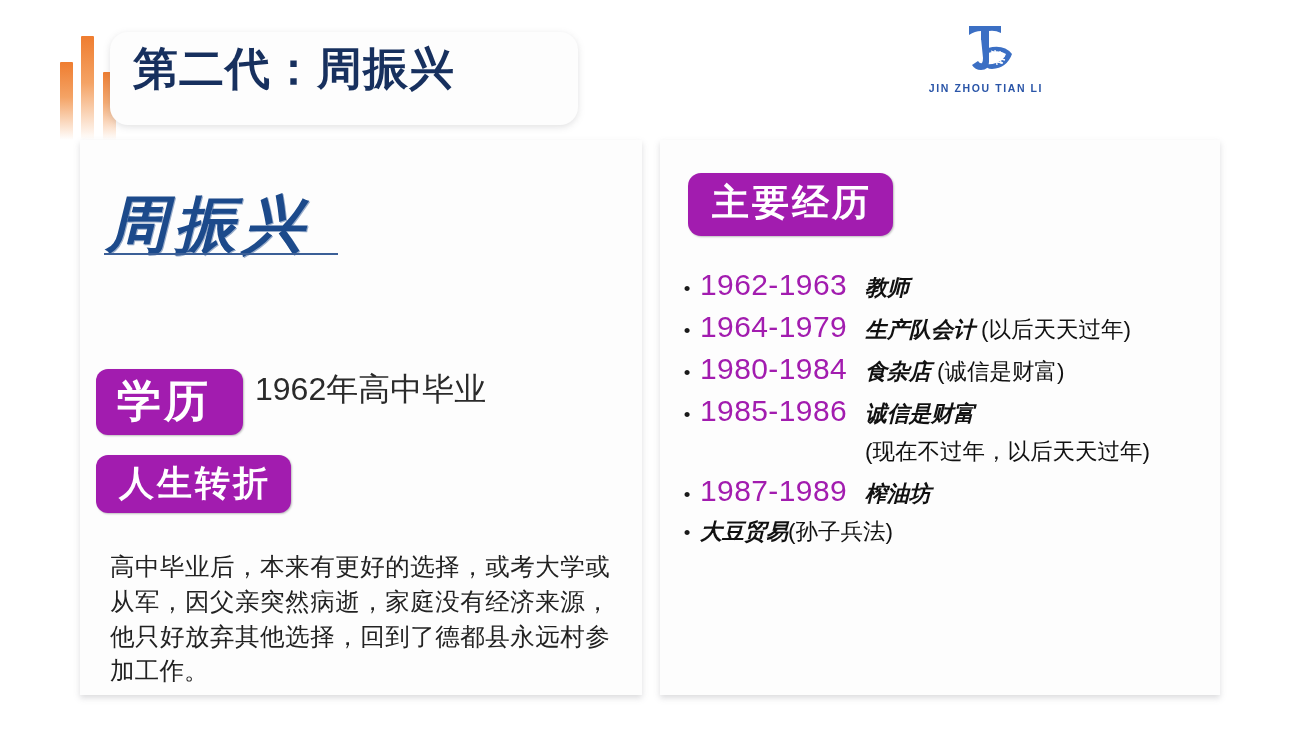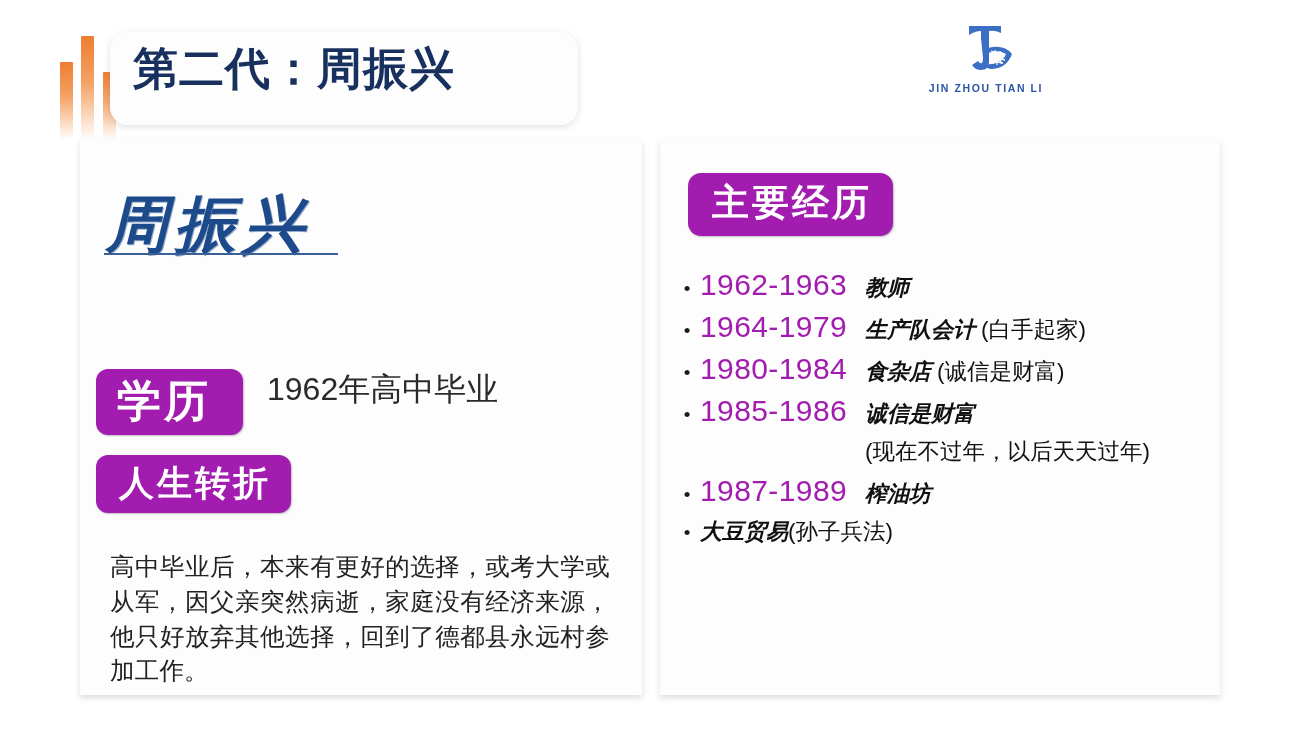--- a/index.html
+++ b/index.html
@@ -171,21 +171,21 @@
     display: flex;
     align-items: center;
   }
   .badge-edu {
     font-size: 44px;
     padding: 8px 32px 10px 21px;
     line-height: 1.08;
     margin-top: 24px;
   }
   .edu-value {
-    margin-left: 24px;
+    margin-left: 12px;
     font-size: 32px;
     color: #2a2a2a;
     white-space: nowrap;
   }
 
   .badge-turn-wrap {
     position: absolute;
     left: 16px;
     top: 315px;
   }
@@ -329,21 +329,21 @@
       <span class="exp-bullet">•</span>
       <span class="exp-years">1962-1963</span>
       <span class="exp-role">教师</span>
       <span class="exp-note spaced"></span>
     </div>
 
     <div class="exp-item">
       <span class="exp-bullet">•</span>
       <span class="exp-years">1964-1979</span>
       <span class="exp-role">生产队会计</span>
-      <span class="exp-note spaced">(白手起家)</span>
+      <span class="exp-note spaced">(以后天天过年)</span>
     </div>
 
     <div class="exp-item">
       <span class="exp-bullet">•</span>
       <span class="exp-years">1980-1984</span>
       <span class="exp-role">食杂店</span>
       <span class="exp-note spaced">(诚信是财富)</span>
     </div>
 
     <div class="exp-item">

